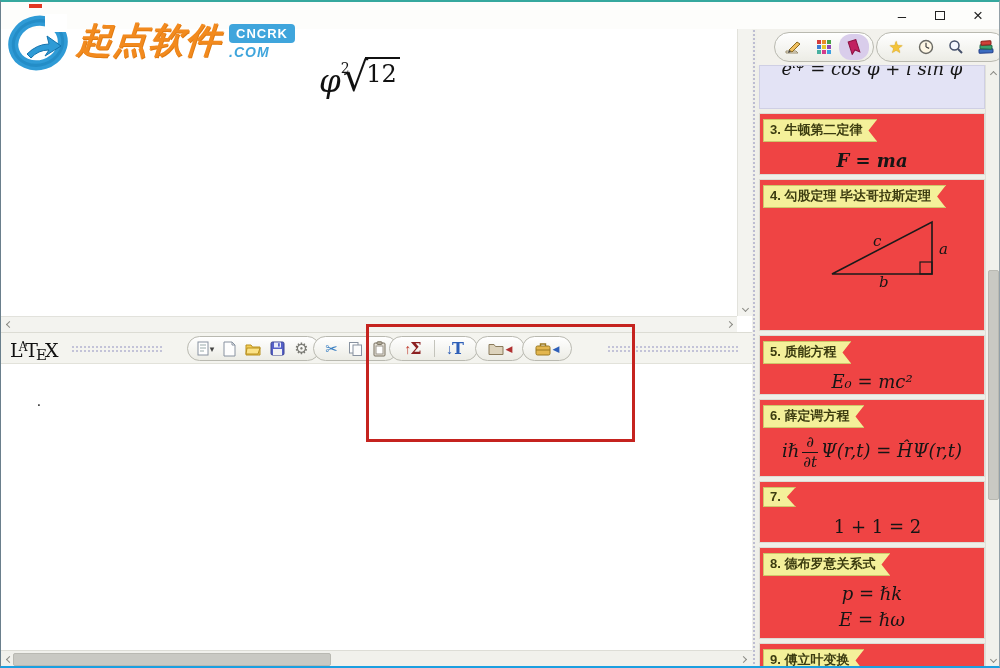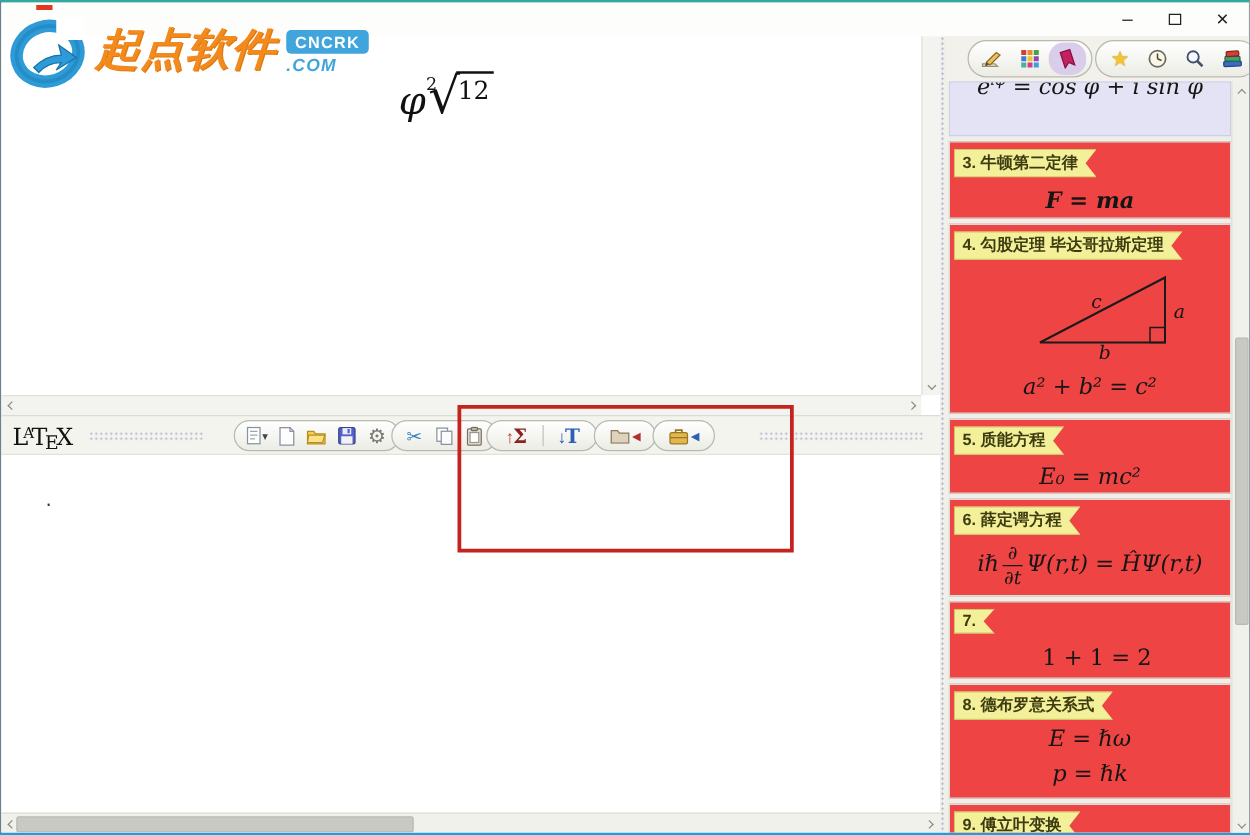--- a/index.html
+++ b/index.html
@@ -25,21 +25,21 @@
   .badge-wrap{margin-left:8px;margin-top:2px;}
   .badge{display:inline-block;background:#3fa5dc;color:#fff;font-size:13px;font-weight:bold;
          padding:2px 7px;border-radius:4px;letter-spacing:1px;}
   .domain{display:block;color:#3fa5dc;font-size:14px;font-weight:bold;font-style:italic;margin-top:1px;letter-spacing:1px;}
   
   .preview{position:absolute;left:0;top:27px;width:736px;height:287px;background:#fff;}
   .main-formula{position:absolute;left:318px;top:28px;font-family:"DejaVu Serif",serif;color:#111;display:flex;align-items:flex-start;}
   .mf-phi{font-style:italic;font-size:31px;line-height:1.2;margin-top:6px;}
   .mf-rootidx{font-size:14px;margin-top:3px;margin-right:-7px;position:relative;z-index:2;font-style:normal;}
   .mf-radsign{font-size:40px;line-height:1;font-style:normal;}
-  .mf-radicand{font-size:20px;border-top:2px solid #111;margin-left:-3px;padding:1px 3px 0 1px;line-height:1.2;}
+  .mf-radicand{font-size:24px;border-top:2px solid #111;margin-left:-3px;padding:1px 3px 0 1px;line-height:1.2;}
   
   .sb-track-v{background:#f3f3ef;border-left:1px solid #e2e2dc;}
   .sb-track-h{background:#f3f3ef;border-top:1px solid #e2e2dc;}
   .preview-vscroll{position:absolute;left:736px;top:27px;width:15px;height:287px;}
   .preview-hscroll{position:absolute;left:0;top:314px;width:736px;height:16px;}
   .chev{display:inline-block;width:5px;height:5px;border-right:1.6px solid #8a8a84;border-bottom:1.6px solid #8a8a84;}
   .chev.up{transform:rotate(-135deg);}
   .chev.down{transform:rotate(45deg);}
   .chev.left{transform:rotate(135deg);}
   .chev.right{transform:rotate(-45deg);}
@@ -347,21 +347,20 @@
         <span class="tag">4. 勾股定理 毕达哥拉斯定理</span>
         <div class="tri-wrap">
           <svg width="190" height="76" viewBox="0 0 190 76">
             <polygon points="55,62 155,62 155,10" fill="none" stroke="#1a1a1a" stroke-width="1.6"></polygon>
             <rect x="143" y="50" width="12" height="12" fill="none" stroke="#1a1a1a" stroke-width="1.2"></rect>
             <text class="tri-label" x="96" y="34">c</text>
             <text class="tri-label" x="162" y="42">a</text>
             <text class="tri-label" x="102" y="75">b</text>
           </svg>
         </div>
-        <div class="math" style="margin-top:6px;">a² + b² = c²</div>
       </div>
 
       <div class="card" style="height:60px;">
         <span class="tag">5. 质能方程</span>
         <div class="math" style="margin-top:7px;">E₀ = mc²</div>
       </div>
 
       <div class="card" style="height:78px;">
         <span class="tag">6. 薛定谔方程</span>
         <div class="math" style="margin-top:6px;">
@@ -369,22 +368,22 @@
         </div>
       </div>
 
       <div class="card" style="height:62px;">
         <span class="tag">7.</span>
         <div class="math upright" style="margin-top:9px;padding-left:11px;">1 + 1 = 2</div>
       </div>
 
       <div class="card" style="height:92px;">
         <span class="tag">8. 德布罗意关系式</span>
+        <div class="math" style="margin-top:7px;">p = ℏk</div>
         <div class="math" style="margin-top:5px;">E = ℏω</div>
-        <div class="math" style="margin-top:7px;">p = ℏk</div>
       </div>
 
       <div class="card" style="height:40px;">
         <span class="tag">9. 傅立叶变换</span>
       </div>
 
     </div>
 
     <div class="side-vscroll">
       <span class="sb-arrow" style="left:1px;top:3px;">

